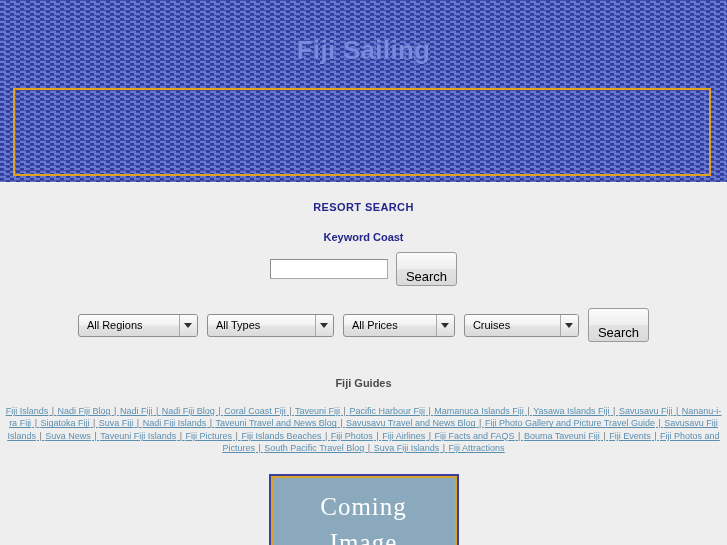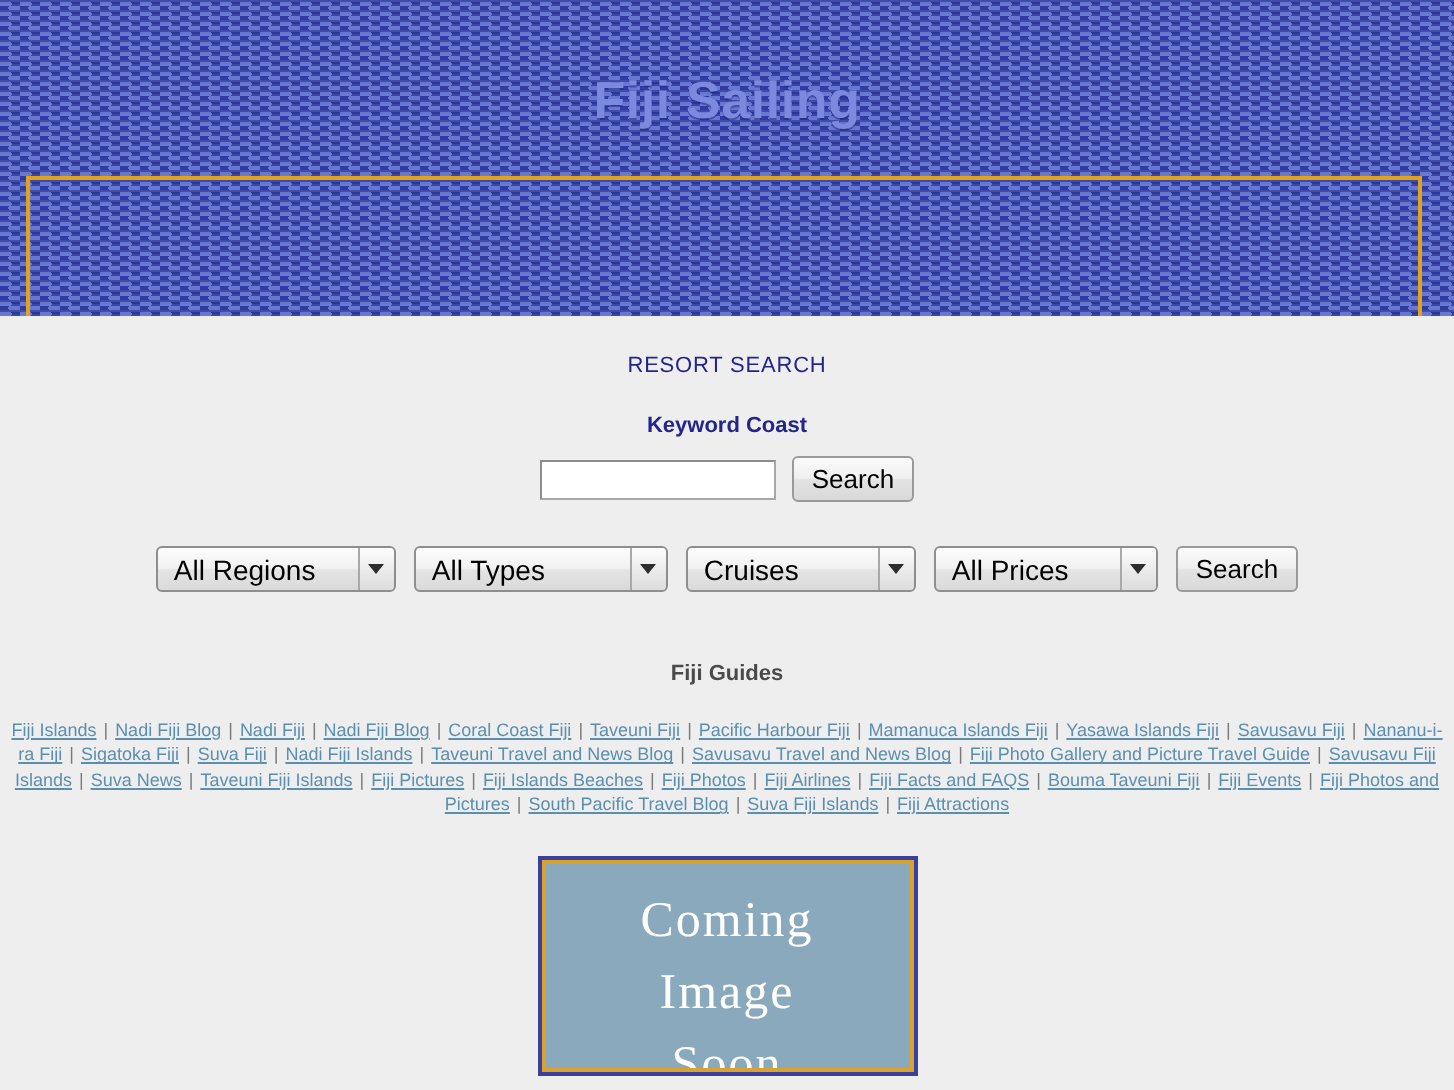--- a/index.html
+++ b/index.html
@@ -11,21 +11,21 @@
     height: 545px;
     background: #eeeeee;
     font-family: "Liberation Sans", sans-serif;
     overflow: hidden;
   }
 
   
   #site-header {
     position: relative;
     width: 727px;
-    height: 158px;
+    height: 182px;
     background-color: #2f3ba0;
     background-image:
       repeating-linear-gradient(
         to bottom,
         rgba(255,255,255,0.085) 0px,
         rgba(255,255,255,0.085) 1px,
         rgba(0,0,0,0.07) 1px,
         rgba(0,0,0,0.07) 2px,
         rgba(255,255,255,0.05) 2px,
         rgba(255,255,255,0.05) 3px,
@@ -66,21 +66,21 @@
     box-sizing: border-box;
   }
 
   
   #resort-search {
     padding-top: 19px;
     text-align: center;
   }
   #resort-search-heading {
     font-size: 11px;
-    font-weight: normal;
+    font-weight: bold;
     color: #23258c;
     letter-spacing: 0.4px;
   }
   #keyword-search-label {
     margin-top: 18px;
     font-size: 11px;
     font-weight: bold;
     color: #23258c;
   }
   #keyword-row {
@@ -98,21 +98,21 @@
     border-top-color: #8d8d8d;
     border-left-color: #8d8d8d;
     background: #ffffff;
     font-family: "Liberation Sans", sans-serif;
     font-size: 12px;
     padding: 1px 3px;
   }
   button.btn {
     height: 23px;
     box-sizing: border-box;
-    padding: 0 9px;
+    padding: 16px 9px;
     font-family: "Liberation Sans", sans-serif;
     font-size: 13px;
     color: #000000;
     background: linear-gradient(to bottom, #fbfbfb 0%, #efefef 48%, #e3e3e3 52%, #d9d9d9 100%);
     border: 1px solid #9a9a9a;
     border-radius: 3px;
     cursor: pointer;
   }
 
   
@@ -131,21 +131,21 @@
     align-items: stretch;
     border: 1px solid #8e8e8e;
     border-radius: 3px;
     background: linear-gradient(to bottom, #fdfdfd 0%, #f1f1f1 48%, #e4e4e4 52%, #dadada 100%);
     overflow: hidden;
   }
   .select-box .sel-label {
     display: flex;
     align-items: center;
     padding: 0 6px 0 8px;
-    font-size: 14px;
+    font-size: 11px;
     color: #000;
     white-space: nowrap;
   }
   .select-box .sel-arrow {
     width: 17px;
     border-left: 1px solid #a9a9a9;
     background: linear-gradient(to bottom, #fdfdfd 0%, #ececec 50%, #dcdcdc 100%);
     display: flex;
     align-items: center;
     justify-content: center;
@@ -176,20 +176,21 @@
     font-weight: bold;
     color: #4a4a4a;
   }
   #guides-links {
     margin-top: 16px;
     padding: 0 2px;
     font-size: 9px;
     line-height: 12.4px;
     color: #5b8fb0;
     text-align: center;
+    text-decoration: underline;
   }
   #guides-links a {
     color: #5b8fb0;
     text-decoration: underline;
   }
   #guides-links .sep {
     color: #7a7a7a;
     text-decoration: none;
     padding: 0 1px;
   }
@@ -252,29 +253,29 @@
         </span>
     </div>
 
     <div class="select-box" id="select-types">
       <span class="sel-label">All Types</span>
       <span class="sel-arrow">
           <i></i>
         </span>
     </div>
 
+    <div class="select-box" id="select-prices">
+      <span class="sel-label">All Prices</span>
+      <span class="sel-arrow">
+          <i></i>
+        </span>
+    </div>
+
     <div class="select-box" id="select-categories">
       <span class="sel-label">Cruises</span>
-      <span class="sel-arrow">
-          <i></i>
-        </span>
-    </div>
-
-    <div class="select-box" id="select-prices">
-      <span class="sel-label">All Prices</span>
       <span class="sel-arrow">
           <i></i>
         </span>
     </div>
 
     <button class="btn">Search</button>
   </div>
 </div>
 
 <div id="guides-section">

